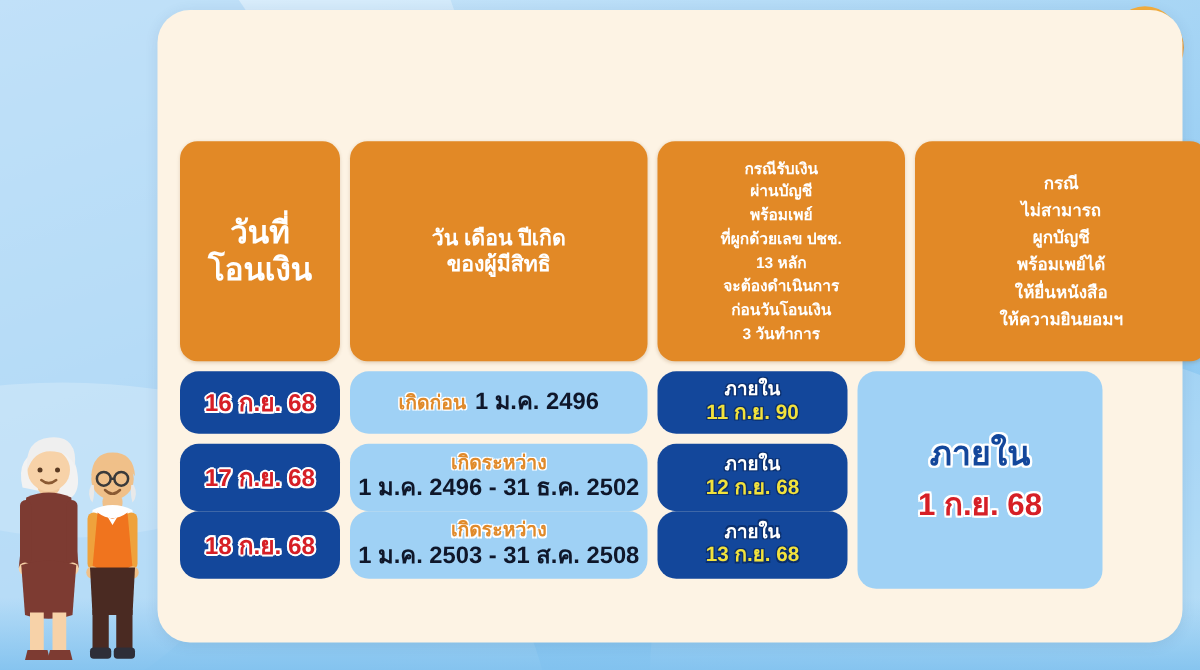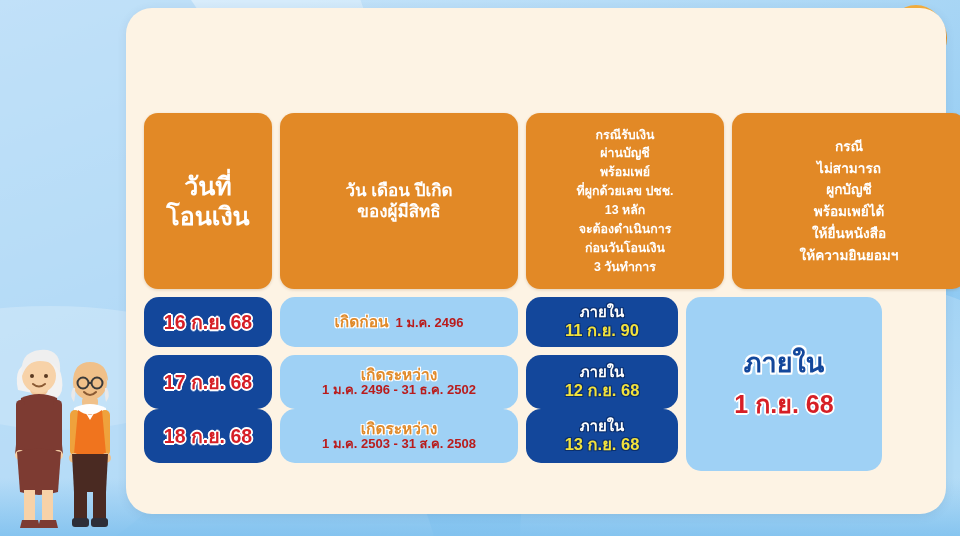--- a/index.html
+++ b/index.html
@@ -66,21 +66,21 @@
                     1.3px 1.3px 0 #fff,0 -1.6px 0 #fff,0 1.6px 0 #fff,
                    -1.6px 0 0 #fff,1.6px 0 0 #fff;}
 
   .b-top{font-size:15px;font-weight:bold;color:#ffffff;line-height:1.08;
          text-shadow:-1px -1px 0 #0b2f6d,1px -1px 0 #0b2f6d,-1px 1px 0 #0b2f6d,1px 1px 0 #0b2f6d;}
   .b-bot{font-size:16.5px;font-weight:bold;color:#f2e23c;line-height:1.15;margin-top:1px;
          text-shadow:-1px -1px 0 #0b2f6d,1px -1px 0 #0b2f6d,-1px 1px 0 #0b2f6d,1px 1px 0 #0b2f6d;}
 
   .g-or{font-size:15.5px;font-weight:bold;color:#e08a2a;line-height:1.12;
         text-shadow:-1px -1px 0 #fff,1px -1px 0 #fff,-1px 1px 0 #fff,1px 1px 0 #fff;}
-  .g-nv{font-size:13px;font-weight:bold;color:#b91c1c;line-height:1.14;}
+  .g-nv{font-size:19px;font-weight:bold;color:#0f172a;line-height:1.14;}
   .g-inline{display:flex;align-items:baseline;justify-content:center;gap:7px;}
 
   
   .tall{height:174px;}
   .tall .t1{font-size:27px;font-weight:bold;color:#13479b;line-height:1.1;
             text-shadow:-1.6px -1.6px 0 #fff,1.6px -1.6px 0 #fff,-1.6px 1.6px 0 #fff,
                          1.6px 1.6px 0 #fff,0 -1.8px 0 #fff,0 1.8px 0 #fff,
                         -1.8px 0 0 #fff,1.8px 0 0 #fff;}
   .tall .t2{font-size:25px;font-weight:bold;color:#d61f26;line-height:1.1;margin-top:12px;
             text-shadow:-1.4px -1.4px 0 #fff,1.4px -1.4px 0 #fff,-1.4px 1.4px 0 #fff,

